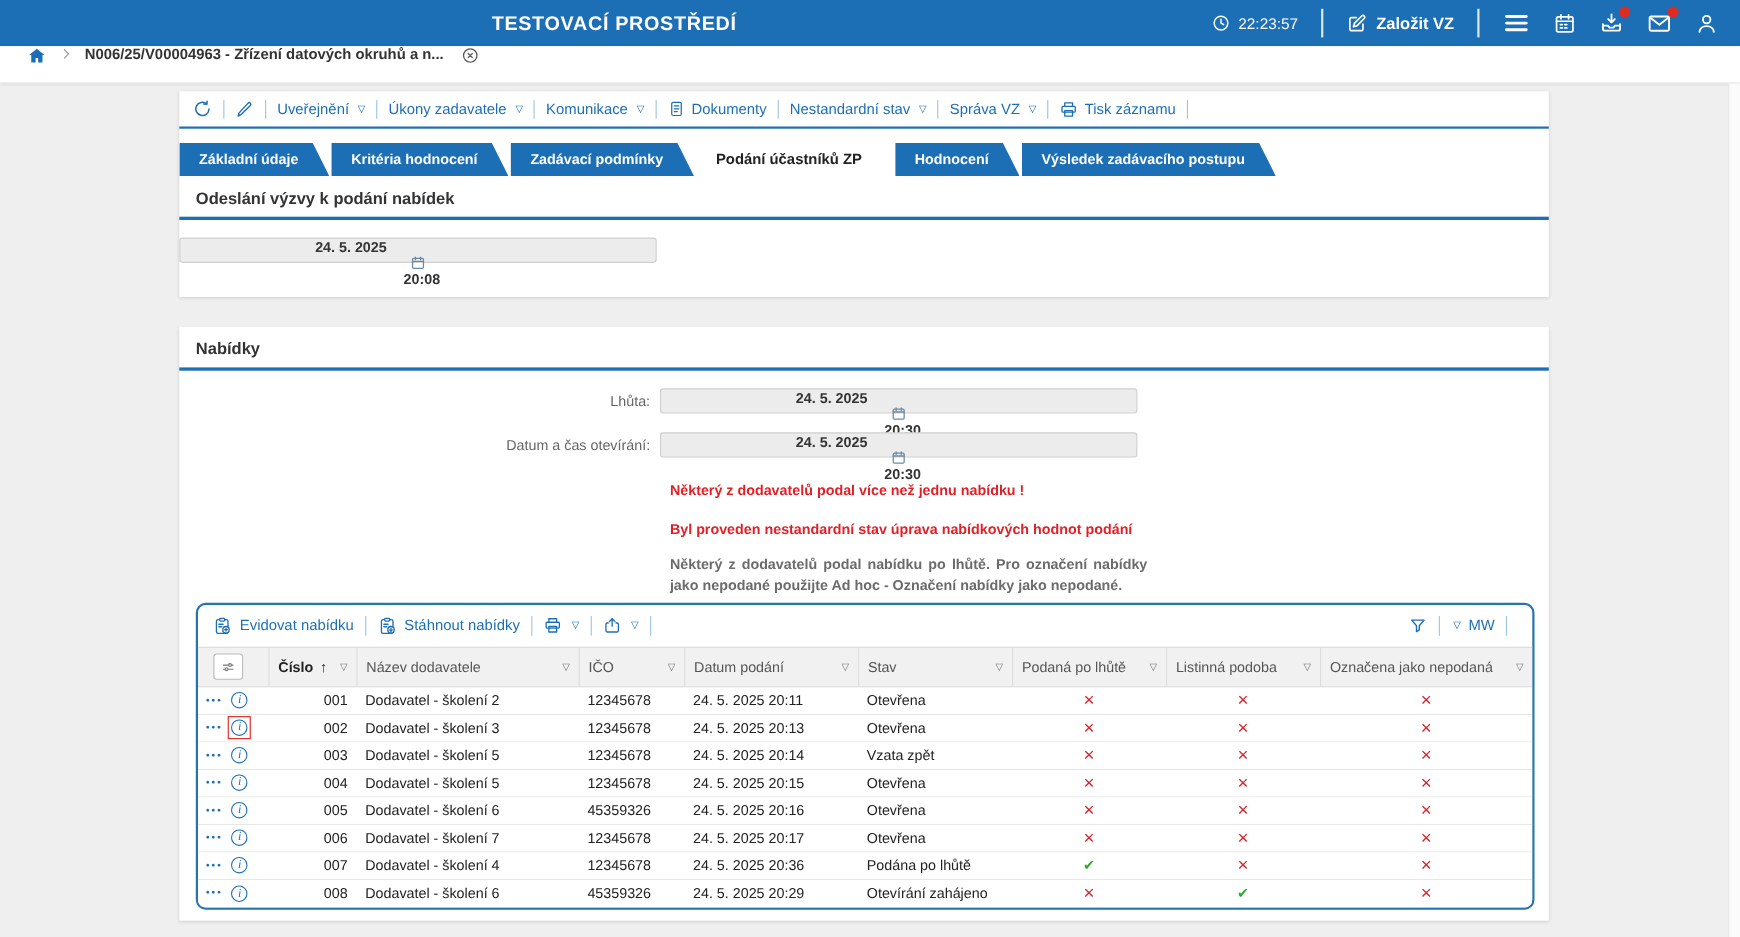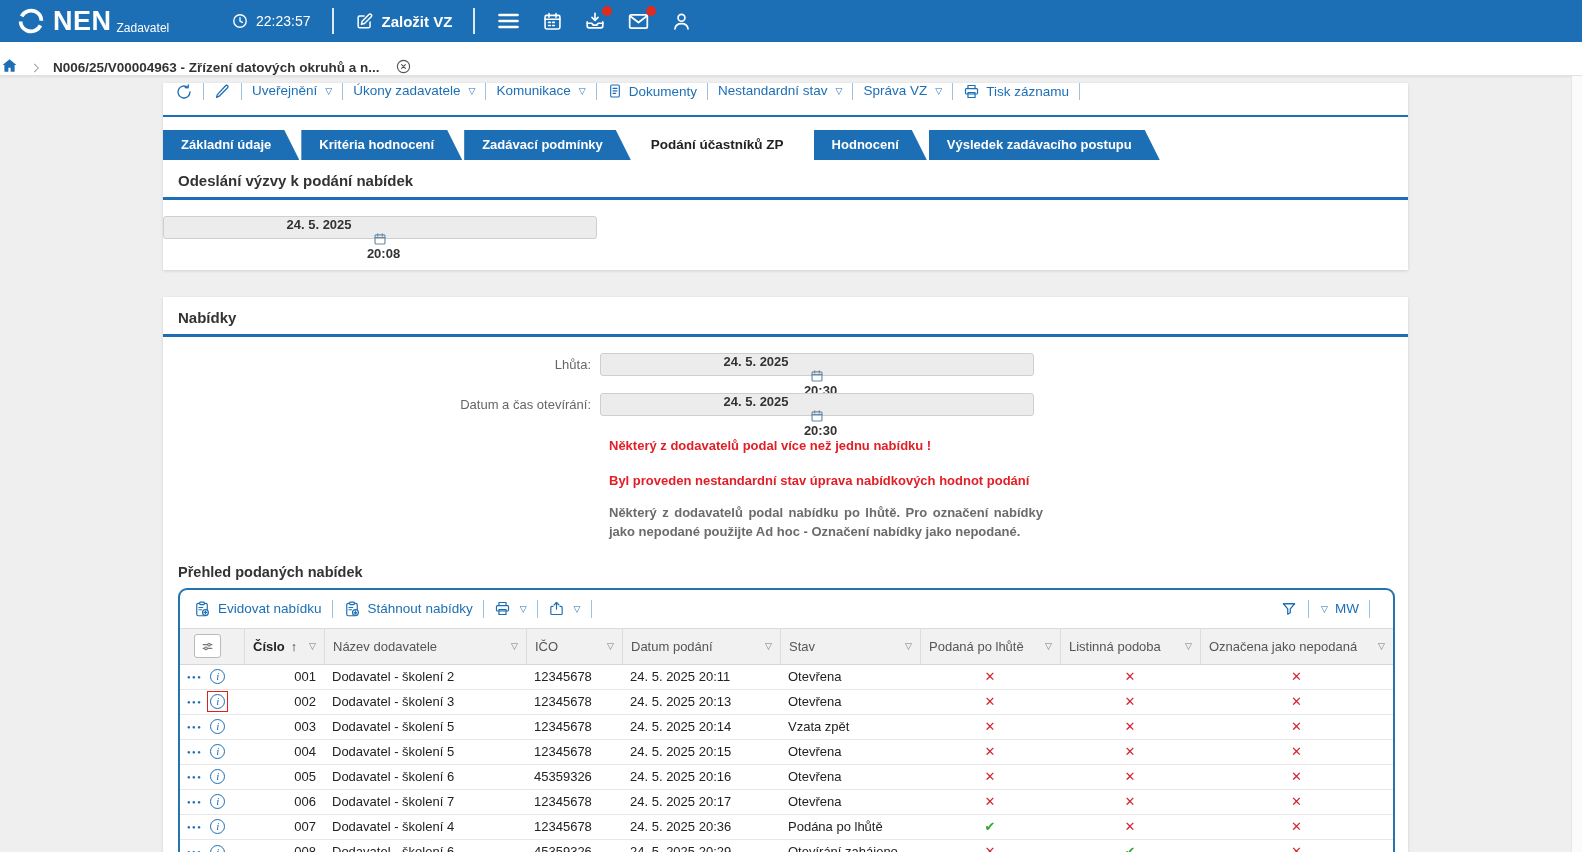--- a/index.html
+++ b/index.html
@@ -24,37 +24,37 @@
   .env-title { flex:1; text-align:center; font-size:18px; font-weight:bold; letter-spacing:.6px; }
   .header-right { display:flex; align-items:center; gap:21px; padding-right:20px; }
   .hdr-sep { width:2px; height:26px; background:rgba(255,255,255,.85); }
   .hdr-time { display:flex; align-items:center; gap:7px; font-size:14px; }
   .hdr-btn { display:flex; align-items:center; gap:8px; font-size:15px; font-weight:bold; cursor:pointer; background:none;border:none;color:#fff; font-family:inherit;}
   .hdr-ic { position:relative; cursor:pointer; }
   .badge-dot { position:absolute; top:-4px; right:-6px; width:10px; height:10px; border-radius:50%; background: var(--badge-red,#e02b20); }
 
   
   .breadcrumb-bar {
-    height:34px; background:#fff; display:flex; align-items:flex-end; gap:10px;
-    border-bottom:1px solid #e2e2e2; box-shadow:0 1px 2px rgba(0,0,0,.08);
+    height:34px; background:#fff; display:flex; align-items:flex-start; gap:10px;
+    padding-left:24px; border-bottom:1px solid #e2e2e2; box-shadow:0 1px 2px rgba(0,0,0,.08);
   }
   .crumb-label { font-size:13.5px; font-weight:bold; color:#333; cursor:pointer; }
   .crumb-close { margin-left:6px; cursor:pointer; }
 
   
   .page { padding-top:7px; }
   .panel { width:1245px; margin-left:163px; }
   .block { background:#fff; box-shadow:0 1px 3px rgba(0,0,0,.13); }
   .block1 { padding-bottom:14px; }
   .block-gap { height:27px; }
   .block2 { margin-top:0; padding-bottom:10px; }
 
   
   .record-toolbar {
-    display:flex; align-items:flex-start; height:34px; padding:0 12px;
+    display:flex; align-items:center; height:34px; padding:0 12px;
     border-bottom:2px solid var(--brand-blue,#1d6fb5);
     color: var(--brand-blue,#1d6fb5);
   }
   .rt-item { display:flex; align-items:center; gap:6px; font-size:13.5px; cursor:pointer; white-space:nowrap; }
   .rt-sep { width:1px; height:17px; background:#9dc3df; margin:0 10px; }
   .caret { font-size:9px; color:var(--brand-blue,#1d6fb5); margin-left:2px; }
 
   
   .tab-bar { display:flex; margin-top:13px; height:30px; }
   .tab {
@@ -135,29 +135,21 @@
     display:flex; align-items:center; justify-content:center; margin-left:6px; cursor:pointer;
   }
 
   
   .scroll-strip { position:absolute; top:76px; right:0; bottom:0; width:11px; background:#fbfbfb; border-left:1px solid #e6e6e6; }
 </style>
 </head>
 <body>
 
 <header class="app-header">
-  <div class="brand">
-    <span class="icon">
-      <svg width="30" height="30" viewBox="0 0 36 36">
-          <circle cx="18" cy="18" r="12.5" fill="none" stroke="#fff" stroke-width="4.5" stroke-dasharray="33 6.3" transform="rotate(25 18 18)"></circle>
-        </svg>
-    </span>
-    <span class="brand-name">NEN</span>
-    <span class="brand-sub">Zadavatel</span>
-  </div>
+  <div class="env-title">TESTOVACÍ PROSTŘEDÍ</div>
   <div class="header-right">
     <span class="hdr-time">
       <span class="icon">
         <svg width="18" height="18" viewBox="0 0 24 24" fill="none" stroke="#fff" stroke-width="1.8" stroke-linecap="round">
             <circle cx="12" cy="12" r="8.3"></circle>
             <path d="M12 7.4V12l3.2 1.9"></path>
           </svg>
       </span>
       <span>22:23:57</span>
     </span>
@@ -364,21 +356,20 @@
           </span>
           <span class="df-time">20:30</span>
         </div>
       </div>
 
       <div class="form-indent warn-red mt22">Některý z dodavatelů podal více než jednu nabídku !</div>
       <div class="form-indent warn-red mt18">Byl proveden nestandardní stav úprava nabídkových hodnot podání</div>
       <div class="form-indent note-grey mt14">Některý z dodavatelů podal nabídku po lhůtě. Pro označení nabídky jako nepodané použijte Ad hoc - Označení nabídky jako nepodané.</div>
     </div>
 
-    <div class="sub-title">Přehled podaných nabídek</div>
 
     <div class="table-wrap">
       <div class="table-toolbar">
         <span class="tt-item">
           <svg width="18" height="18" viewBox="0 0 24 24" fill="none" stroke="#1d6fb5" stroke-width="1.6" stroke-linecap="round" stroke-linejoin="round">
                 <rect x="5" y="4.5" width="14" height="16.5" rx="2"></rect>
                 <rect x="9" y="2.8" width="6" height="3.4" rx="1" fill="#fff"></rect>
                 <line x1="8" y1="10" x2="13" y2="10"></line>
                 <line x1="8" y1="13" x2="11.5" y2="13"></line>
                 <circle cx="16.6" cy="16.6" r="3.9" fill="#fff"></circle>

